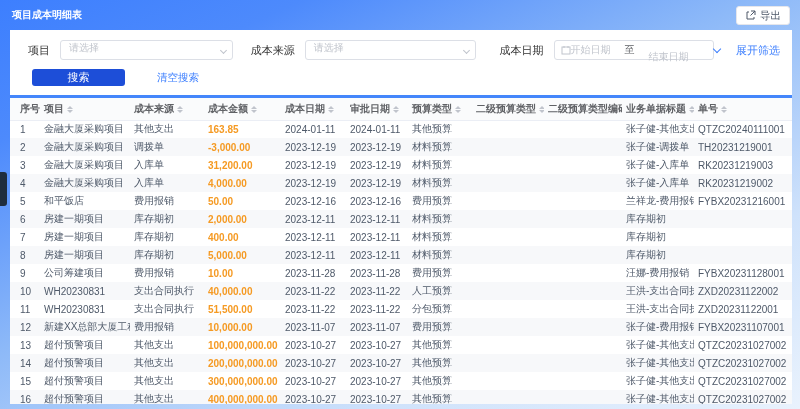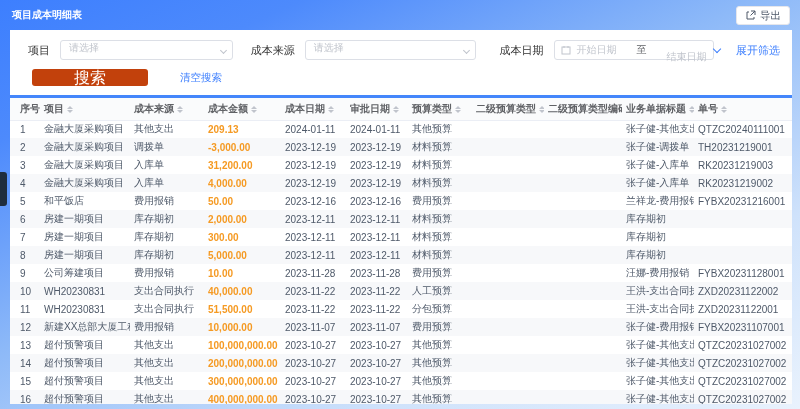--- a/index.html
+++ b/index.html
@@ -18,30 +18,30 @@
     background:#ffffff; border-radius:0; overflow:hidden; }
 
   .filter-row { display:flex; align-items:center; height:20px; margin:10px 0 0 0; }
   .f-label { font-size:11px; color:#333; white-space:nowrap; }
   .sel { position:relative; height:20px; border:1px solid #dcdfe6; border-radius:3px;
     background:#fff; display:flex; padding:0 18px 0 8px; }
   .placeholder { font-size:10px; color:#c0c4cc; }
   .chev { position:absolute; right:6px; top:7px; width:5px; height:5px;
     border-right:1px solid #c0c4cc; border-bottom:1px solid #c0c4cc; transform:rotate(45deg); }
   .daterange { height:20px; border:1px solid #dcdfe6; border-radius:3px; background:#fff;
-    display:flex; align-items:center; padding:0 6px; gap:6px; }
+    display:flex; align-items:center; padding:0 6px; }
   .sep { font-size:10px; color:#606266; }
   .expand { margin-left:auto; margin-right:12px; display:flex; align-items:center; gap:16px;
     color:#3d7ffe; font-size:11px; cursor:pointer; white-space:nowrap; }
   .chev-blue { width:6px; height:6px; border-right:1.5px solid #3d7ffe;
     border-bottom:1.5px solid #3d7ffe; transform:rotate(45deg); margin-top:-3px; }
 
   .btn-row { display:flex; align-items:center; margin:9px 0 0 22px; }
-  .search-btn { width:116px; height:17px; background:#c2410c; border:none; border-radius:3px;
-    color:#fff; font-size:16px; cursor:pointer; line-height:17px; text-align:center;
+  .search-btn { width:93px; height:17px; background:#1d4ed8; border:none; border-radius:3px;
+    color:#fff; font-size:11px; cursor:pointer; line-height:17px; text-align:center;
     font-family:inherit; }
   .clear-link { margin-left:32px; font-size:10.5px; color:#3d7ffe; cursor:pointer; }
 
   .blue-bar { height:3px; background:#4486fb; margin-top:9px; }
 
   table { width:782px; border-collapse:collapse; table-layout:fixed; }
   th { height:22px; background:#fafbfc; font-size:10px; color:#606266; font-weight:bold;
     text-align:left; padding:0 4px; border-bottom:1px solid #ebeef5; white-space:nowrap;
     overflow:hidden; }
   td { height:18px; font-size:10px; color:#4e5969; padding:0 4px; white-space:nowrap;
@@ -163,21 +163,21 @@
               <i class="up"></i>
               <i class="dn"></i>
             </span></th>
         </tr>
     </thead>
     <tbody>
         <tr class="odd">
           <td>1</td>
           <td>金融大厦采购项目</td>
           <td>其他支出</td>
-          <td class="amount">209.13</td>
+          <td class="amount">163.85</td>
           <td>2024-01-11</td>
           <td>2024-01-11</td>
           <td>其他预算</td>
           <td></td>
           <td></td>
           <td>张子健-其他支出</td>
           <td>QTZC20240111001</td>
         </tr>
         <tr class="even">
           <td>2</td>
@@ -241,21 +241,21 @@
           <td>材料预算</td>
           <td></td>
           <td></td>
           <td>库存期初</td>
           <td></td>
         </tr>
         <tr class="odd">
           <td>7</td>
           <td>房建一期项目</td>
           <td>库存期初</td>
-          <td class="amount">300.00</td>
+          <td class="amount">400.00</td>
           <td>2023-12-11</td>
           <td>2023-12-11</td>
           <td>材料预算</td>
           <td></td>
           <td></td>
           <td>库存期初</td>
           <td></td>
         </tr>
         <tr class="even">
           <td>8</td>

